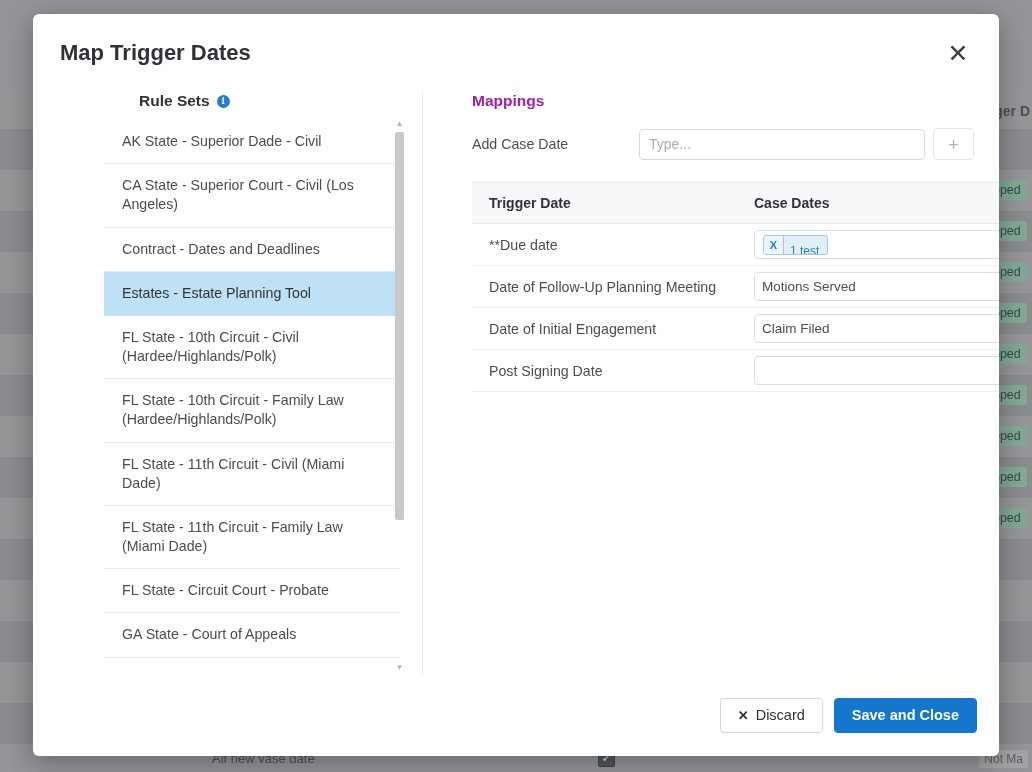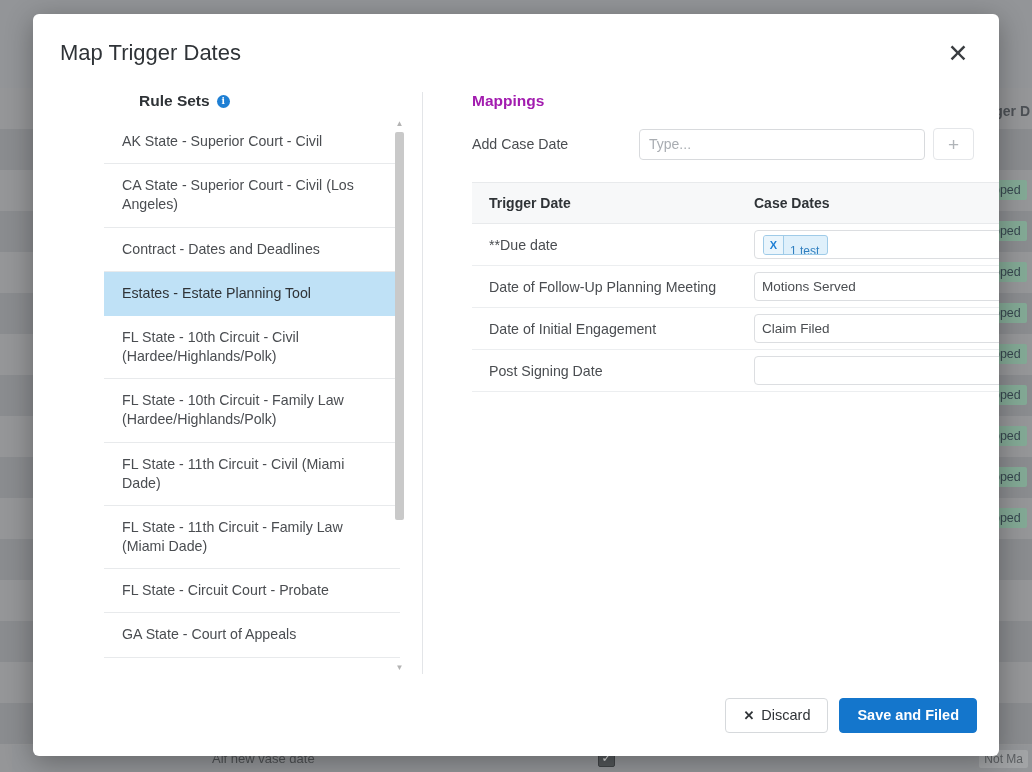--- a/index.html
+++ b/index.html
@@ -88,21 +88,21 @@
   }
   .modal-header {
     height: 78px;
     display: flex; align-items: center;
     padding: 0 24px 0 27px;
     flex: none;
   }
   .modal-title {
     font-size: 22px;
     color: #2f3337;
-    font-weight: normal;
+    font-weight: bold;
     flex: 1;
   }
   .close-btn {
     width: 34px; height: 34px;
     display: flex; align-items: center; justify-content: center;
     cursor: pointer;
     color: #3a3d41;
     font-size: 25px; line-height: 1;
     background: none; border: none;
     font-family: "Liberation Sans", sans-serif;
@@ -406,21 +406,21 @@
 
   <div class="modal-body">
 
     <div class="left-pane">
       <div class="pane-heading">
         <span>Rule Sets</span>
         <span class="info-icon">i</span>
       </div>
       <div class="ruleset-scroll">
         <ul class="ruleset-list" id="ruleset-list">
-            <li class="ruleset-item">AK State - Superior Court - Civil</li>
+            <li class="ruleset-item">AK State - Superior Dade - Civil</li>
             <li class="ruleset-item">CA State - Superior Court - Civil (Los Angeles)</li>
             <li class="ruleset-item">Contract - Dates and Deadlines</li>
             <li class="ruleset-item selected">Estates - Estate Planning Tool</li>
             <li class="ruleset-item">FL State - 10th Circuit - Civil (Hardee/Highlands/Polk)</li>
             <li class="ruleset-item">FL State - 10th Circuit - Family Law (Hardee/Highlands/Polk)</li>
             <li class="ruleset-item">FL State - 11th Circuit - Civil (Miami Dade)</li>
             <li class="ruleset-item">FL State - 11th Circuit - Family Law (Miami Dade)</li>
             <li class="ruleset-item">FL State - Circuit Court - Probate</li>
             <li class="ruleset-item">GA State - Court of Appeals</li>
           </ul>
@@ -493,15 +493,15 @@
           </tbody>
       </table>
     </div>
   </div>
 
   <div class="modal-footer">
     <button class="btn btn-discard">
       <span class="x">✕</span>
       <span>Discard</span>
     </button>
-    <button class="btn btn-save">Save and Filed</button>
+    <button class="btn btn-save">Save and Close</button>
   </div>
 </div>
 
 </body></html>

